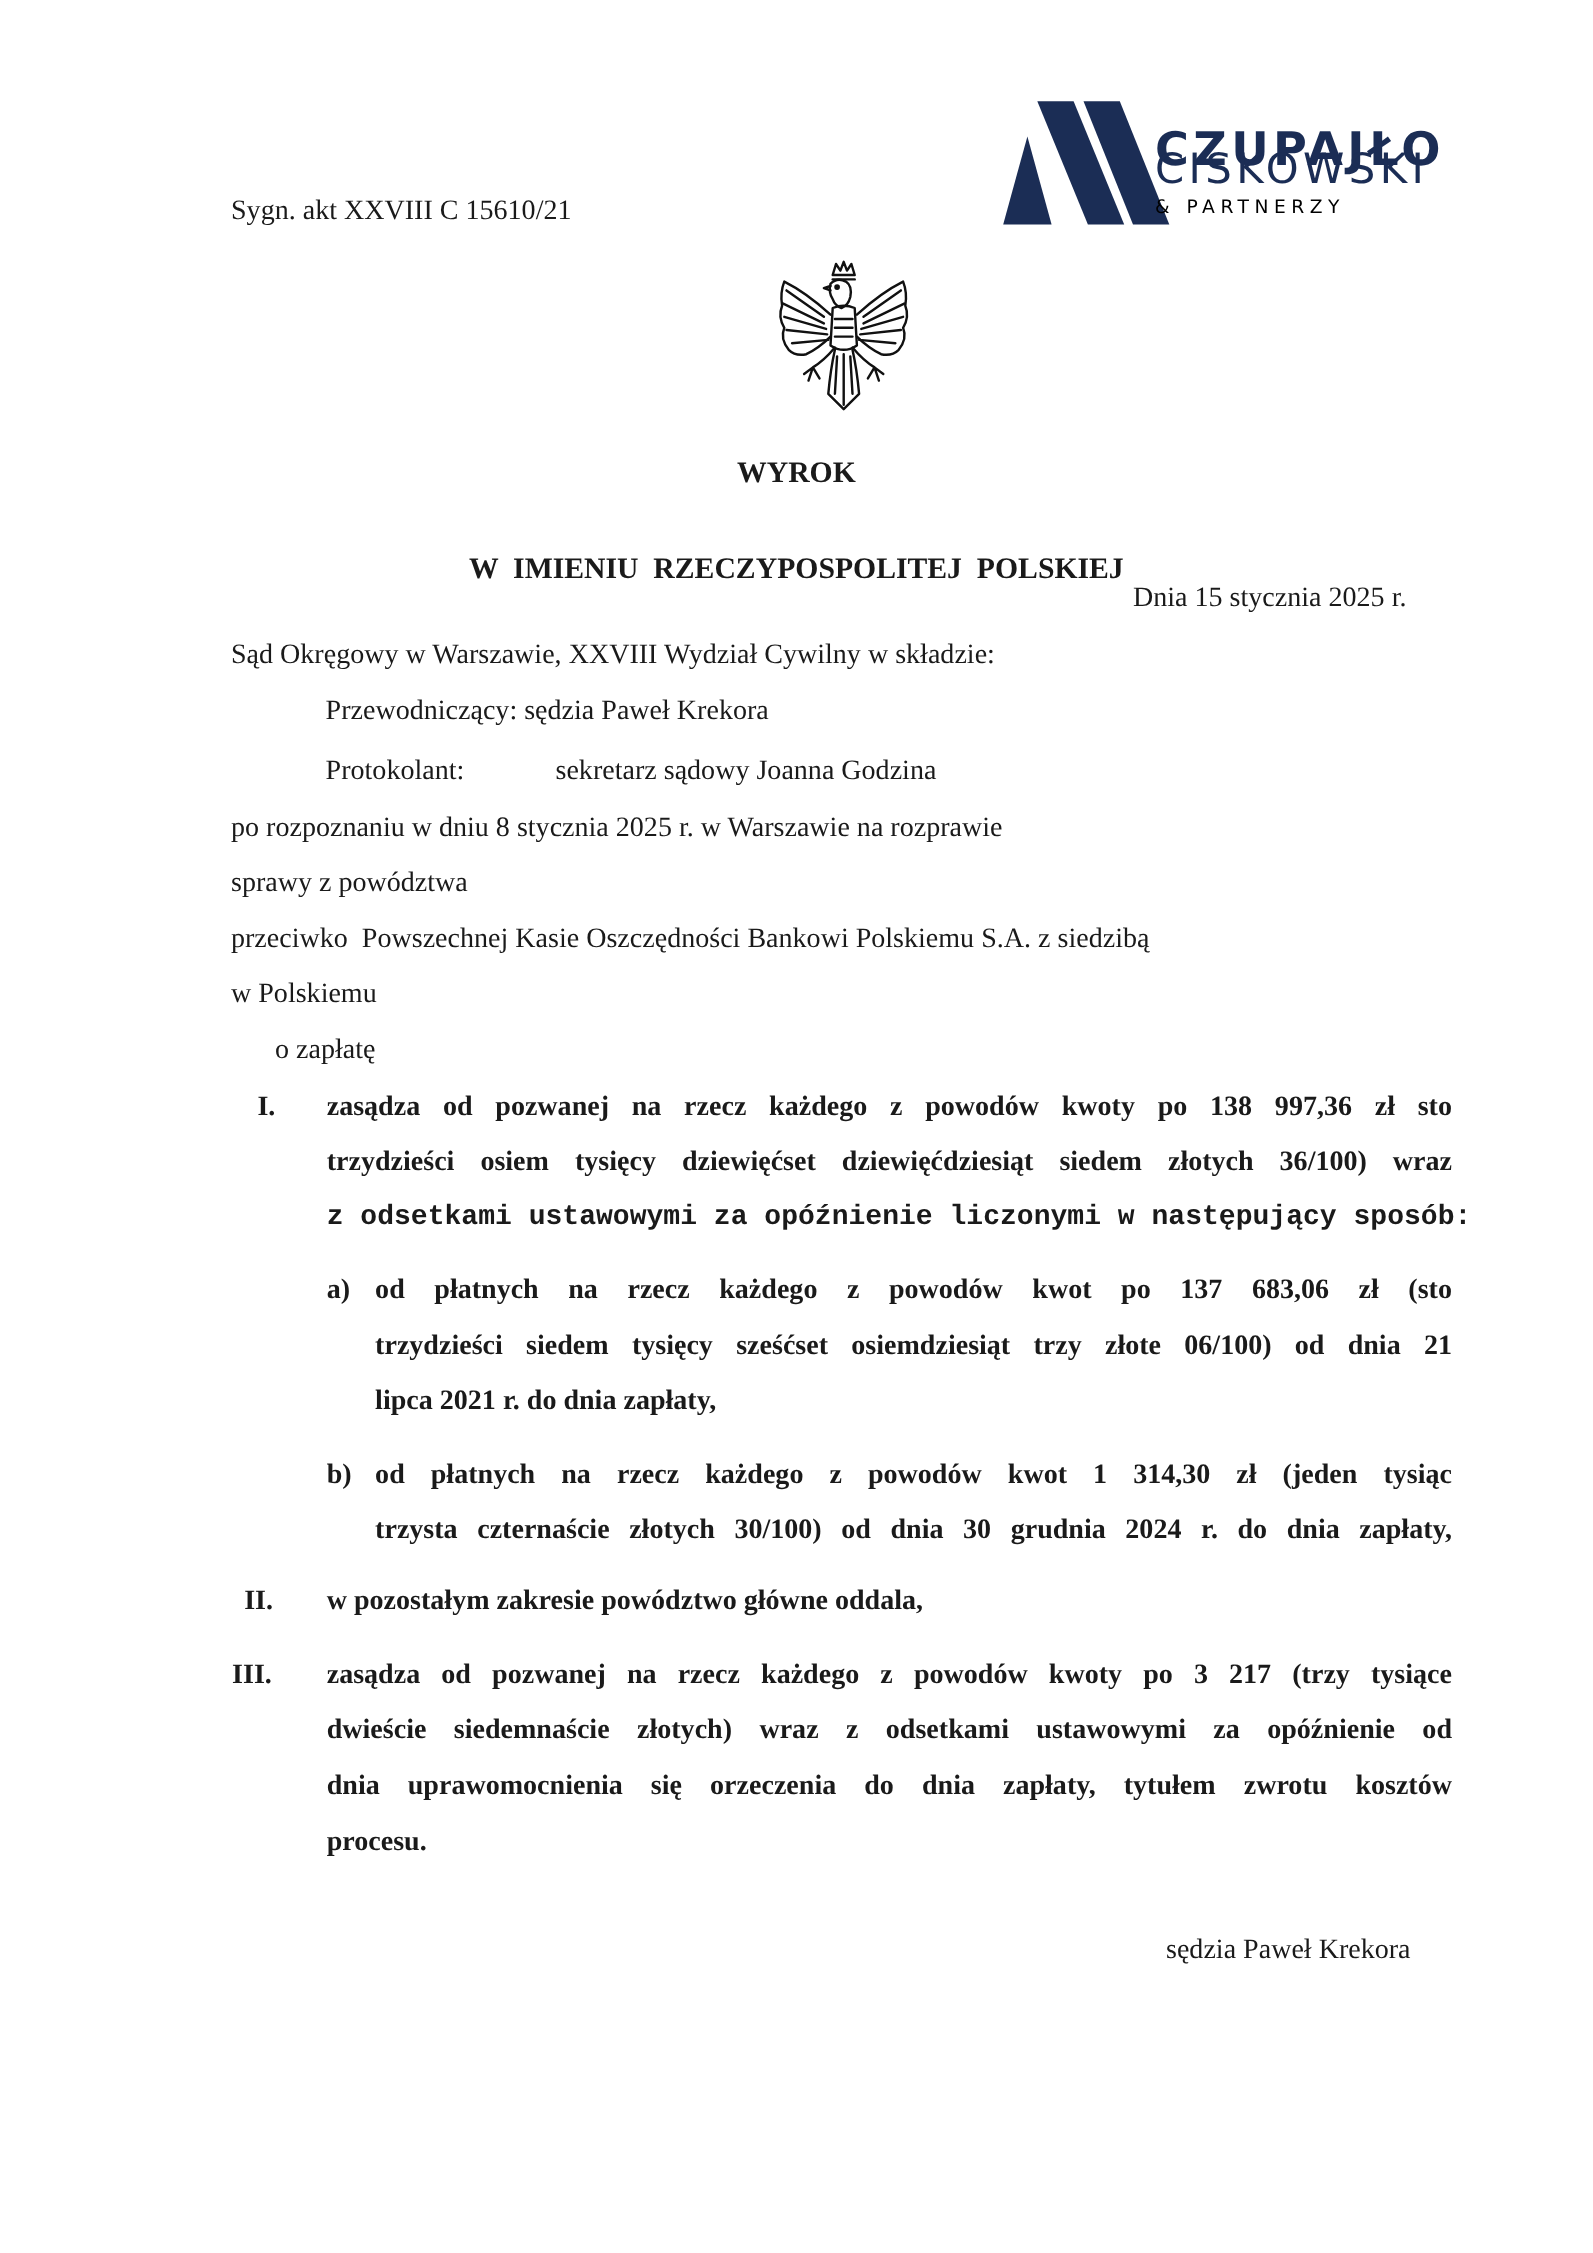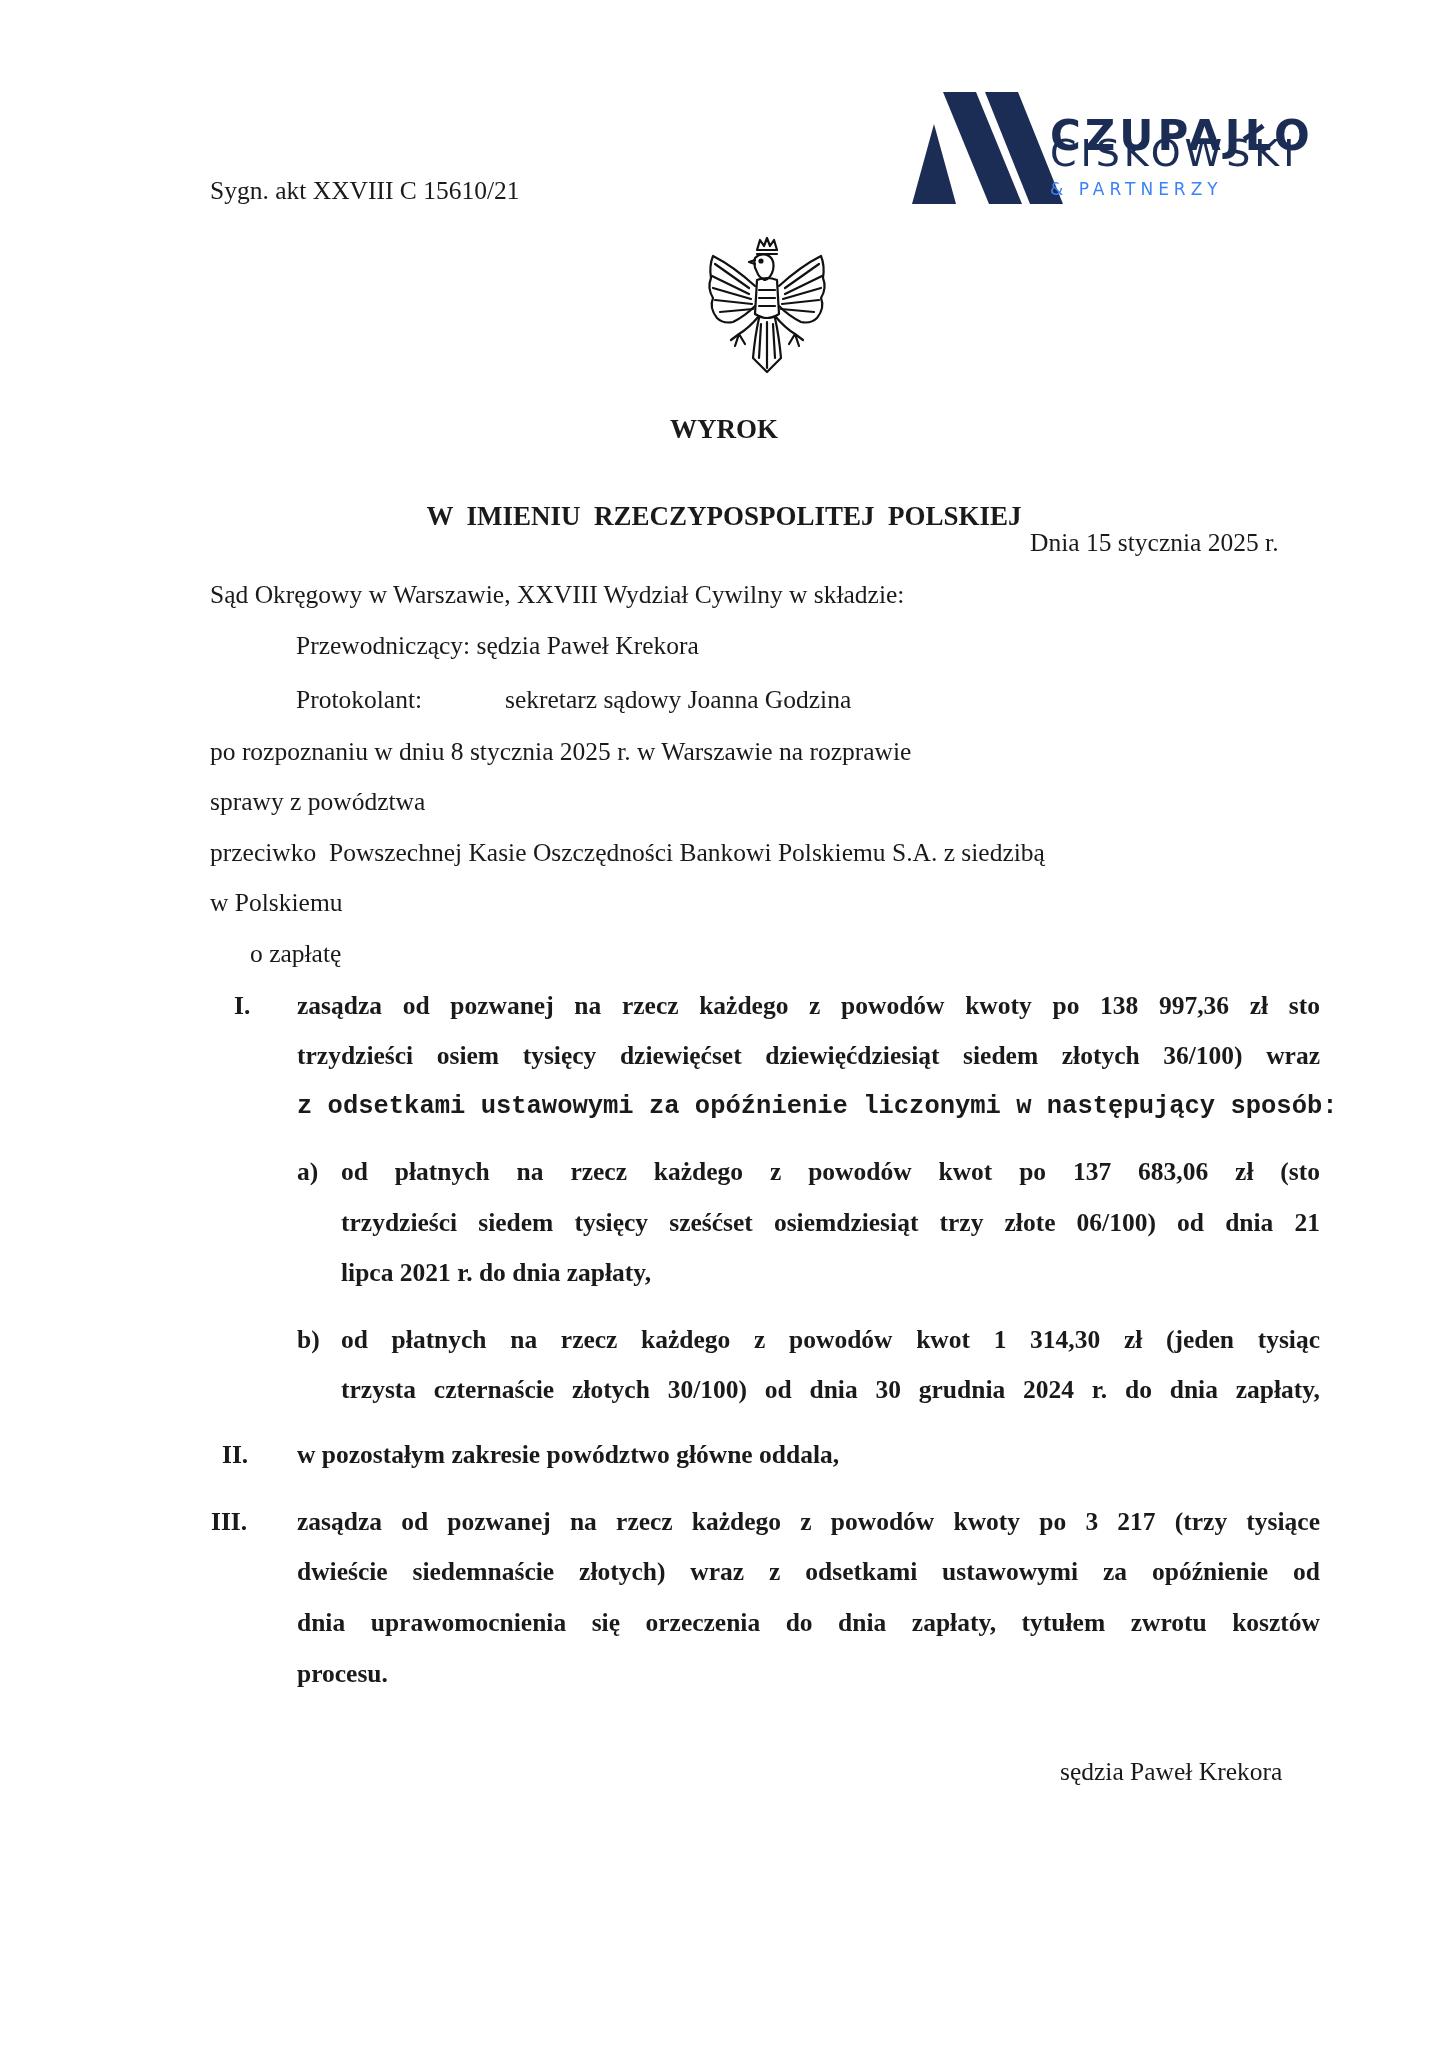--- a/index.html
+++ b/index.html
@@ -6,21 +6,21 @@
   body { width: 1448px; height: 2048px; position: relative; overflow: hidden;
          font-family: "Liberation Serif", serif; color: #1a1a1a; }
   .ln { position: absolute; white-space: nowrap; font-size: 25.5px; line-height: 30px; }
   .b { font-weight: bold; }
   .just { text-align: justify; text-align-last: justify; white-space: normal; }
   .title { position: absolute; left: 0; width: 100%; text-align: center; font-weight: bold; font-size: 27px; line-height: 32px; }
   #logo { position: absolute; left: 910px; top: 88px; width: 430px; height: 120px; }
   #logo .brand { position: absolute; left: 140px; font-family: "DejaVu Sans", sans-serif; color: #1b2d55; letter-spacing: 4px; }
   #logo .b1 { top: 4px; font-size: 42px; line-height: 40px; font-weight: bold; margin-top: 24px; }
   #logo .b2 { top: 45px; font-size: 38px; line-height: 40px; }
-  #logo .b3 { top: 91px; font-size: 17px; line-height: 20px; color: #3b82f6; letter-spacing: 5px; }
+  #logo .b3 { top: 91px; font-size: 17px; line-height: 20px; color: #000000; letter-spacing: 5px; }
   #eagle { position: absolute; left: 703px; top: 236px; width: 128px; height: 140px; }
 </style>
 </head>
 <body>
 
 <div class="ln" style="left:210px; top:176px;">Sygn. akt XXVIII C 15610/21</div>
 
 <div id="logo">
   <svg width="160" height="120" viewBox="0 0 160 120" style="position:absolute;left:0;top:0;">
     <polygon points="2,116 24,36 46,116" fill="#1b2d55"></polygon>

